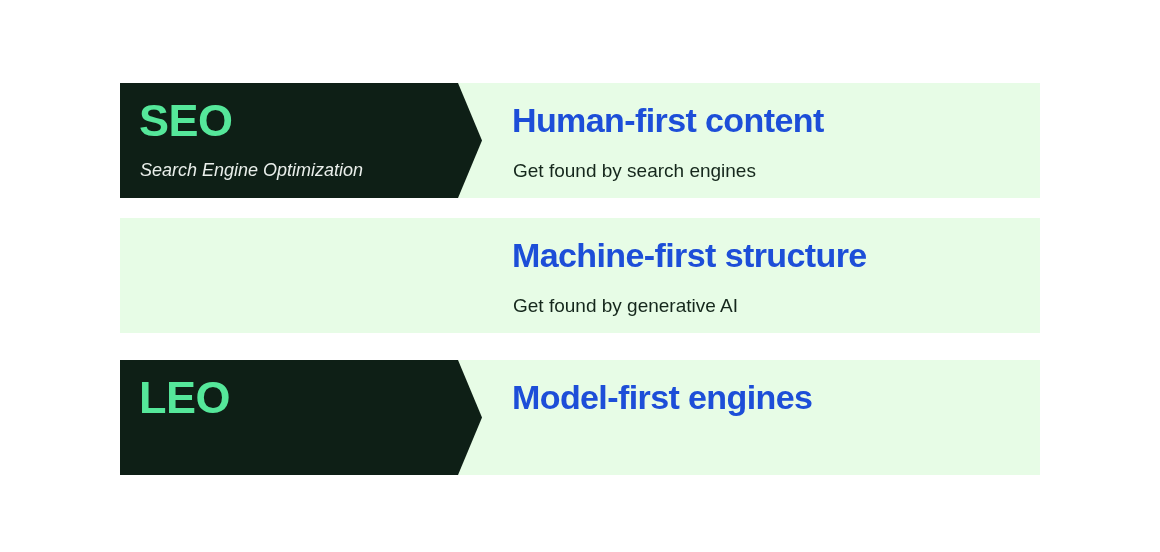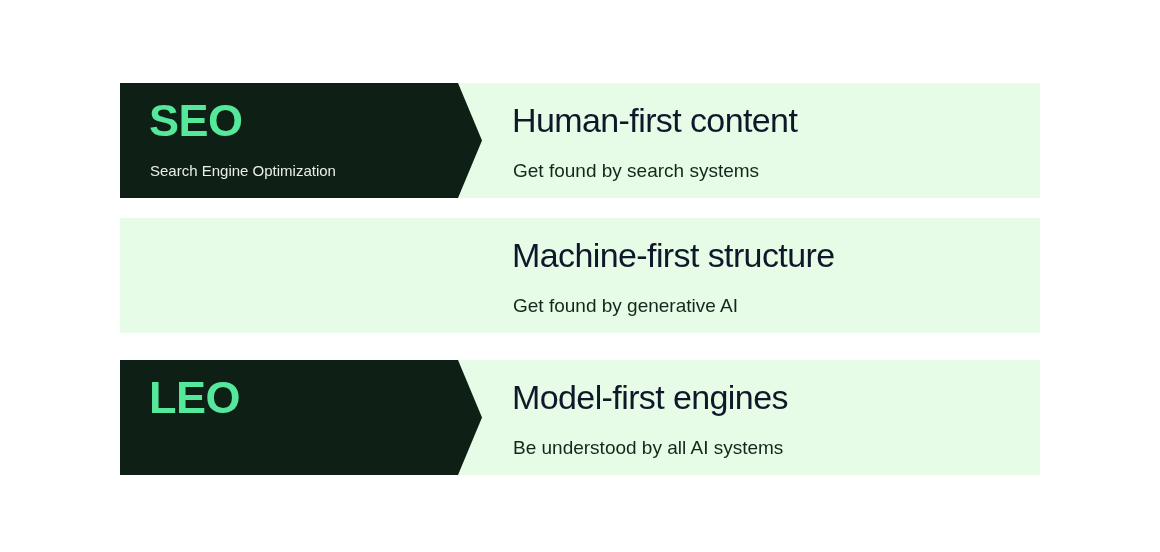--- a/index.html
+++ b/index.html
@@ -41,21 +41,21 @@
     top: 0;
     width: 362px;
     height: 115px;
     background: #0e1f16;
     clip-path: polygon(0 0, 338px 0, 362px 57.5px, 338px 115px, 0 115px);
     -webkit-clip-path: polygon(0 0, 338px 0, 362px 57.5px, 338px 115px, 0 115px);
   }
 
   .acronym-inner {
     position: absolute;
-    left: 29px;
+    left: 19px;
     top: 0;
     width: 300px;
     height: 115px;
   }
 
   .acronym {
     position: absolute;
     left: 0;
     top: 13px;
     font-size: 45px;
@@ -63,45 +63,46 @@
     letter-spacing: -0.5px;
     line-height: 50px;
     color: #55e79a;
     white-space: nowrap;
   }
 
   .acronym-expansion {
     position: absolute;
     left: 1px;
     top: 76px;
-    font-size: 15px;
+    font-size: 18px;
     font-weight: 400;
     line-height: 23px;
     color: #e9eeea;
     white-space: nowrap;
+    font-style: italic;
   }
 
   
   .tier-content {
     position: absolute;
     left: 392px;
     top: 0;
     width: 520px;
     height: 115px;
   }
 
   .tier-heading {
     position: absolute;
     left: 0;
     top: 16px;
     font-size: 34px;
-    font-weight: 400;
+    font-weight: 700;
     letter-spacing: -0.6px;
     line-height: 42px;
-    color: #0f172a;
+    color: #1d4ed8;
     white-space: nowrap;
   }
 
   .tier-subheading {
     position: absolute;
     left: 1px;
     top: 76px;
     font-size: 19px;
     font-weight: 400;
     line-height: 24px;
@@ -116,36 +117,35 @@
 
   <div class="tier-row">
     <div class="acronym-panel">
       <div class="acronym-inner">
         <div class="acronym">SEO</div>
         <div class="acronym-expansion">Search Engine Optimization</div>
       </div>
     </div>
     <div class="tier-content">
       <div class="tier-heading">Human-first content</div>
-      <div class="tier-subheading">Get found by search systems</div>
+      <div class="tier-subheading">Get found by search engines</div>
     </div>
   </div>
 
   <div class="tier-row">
     <div class="tier-content">
       <div class="tier-heading">Machine-first structure</div>
       <div class="tier-subheading">Get found by generative AI</div>
     </div>
   </div>
 
   <div class="tier-row">
     <div class="acronym-panel">
       <div class="acronym-inner">
         <div class="acronym">LEO</div>
       </div>
     </div>
     <div class="tier-content">
       <div class="tier-heading">Model-first engines</div>
-      <div class="tier-subheading">Be understood by all AI systems</div>
     </div>
   </div>
 
 </div>
 
 </body></html>

